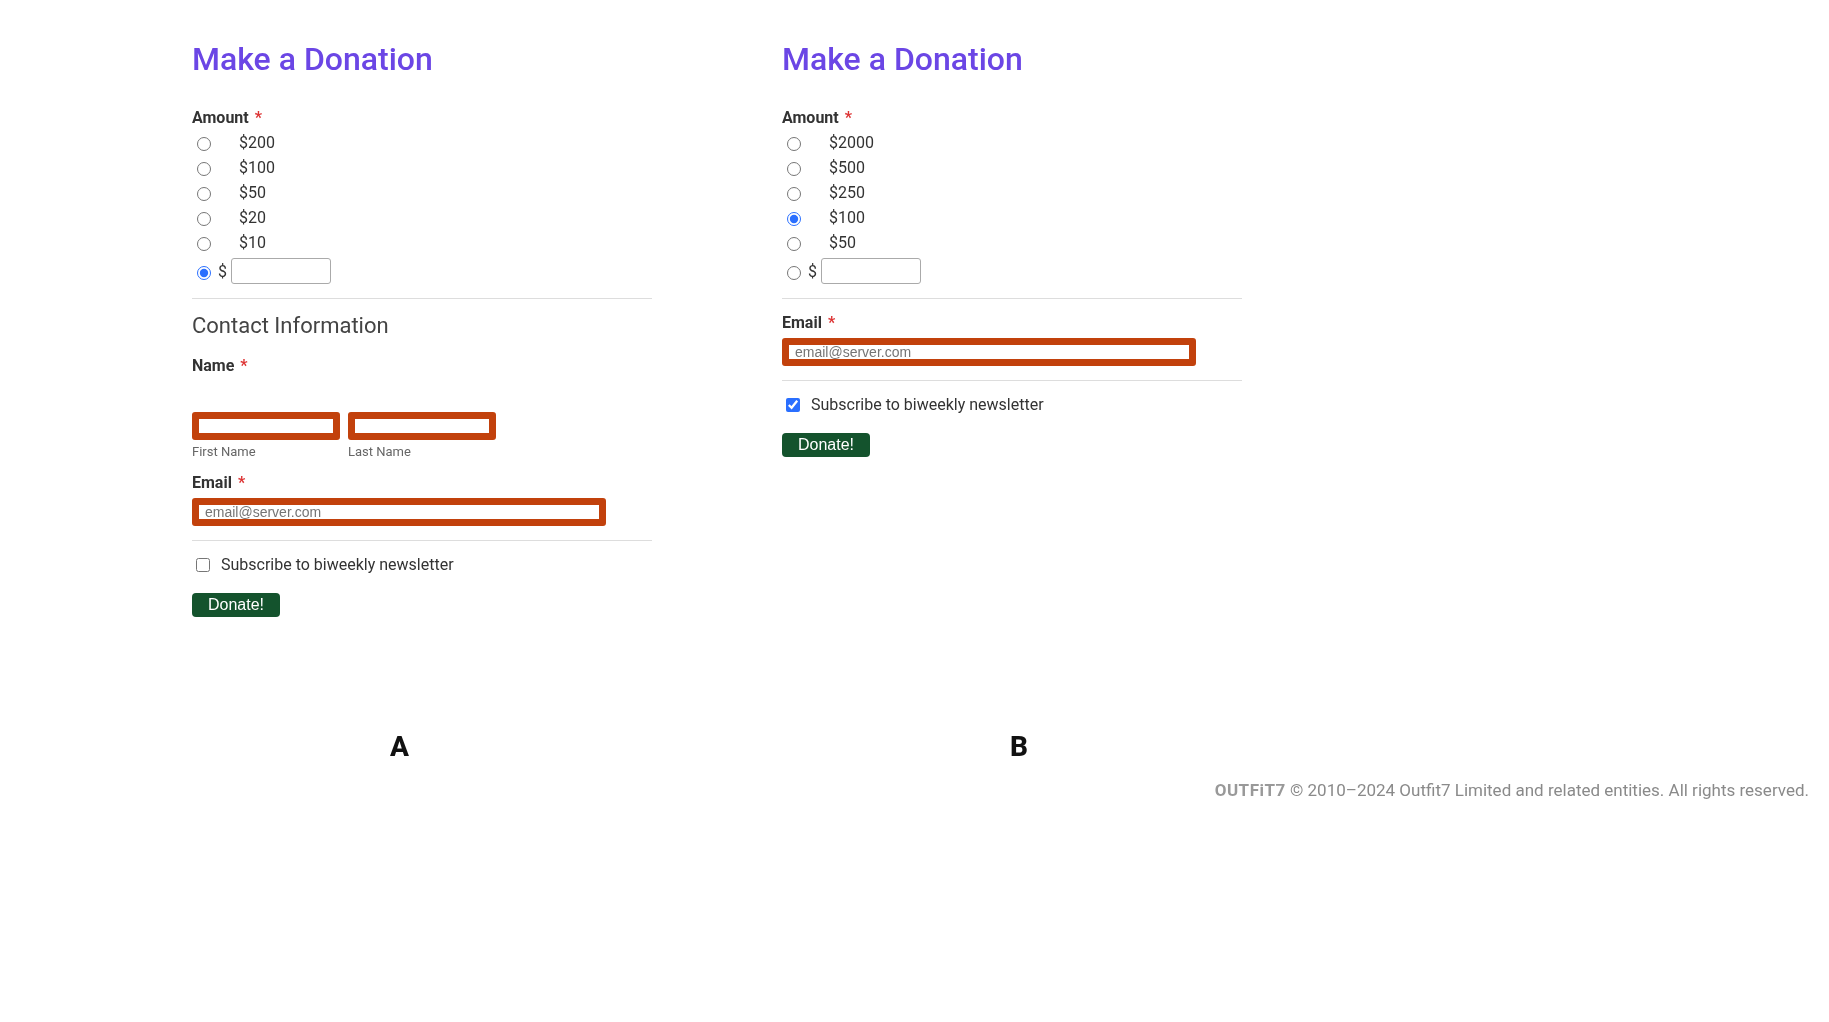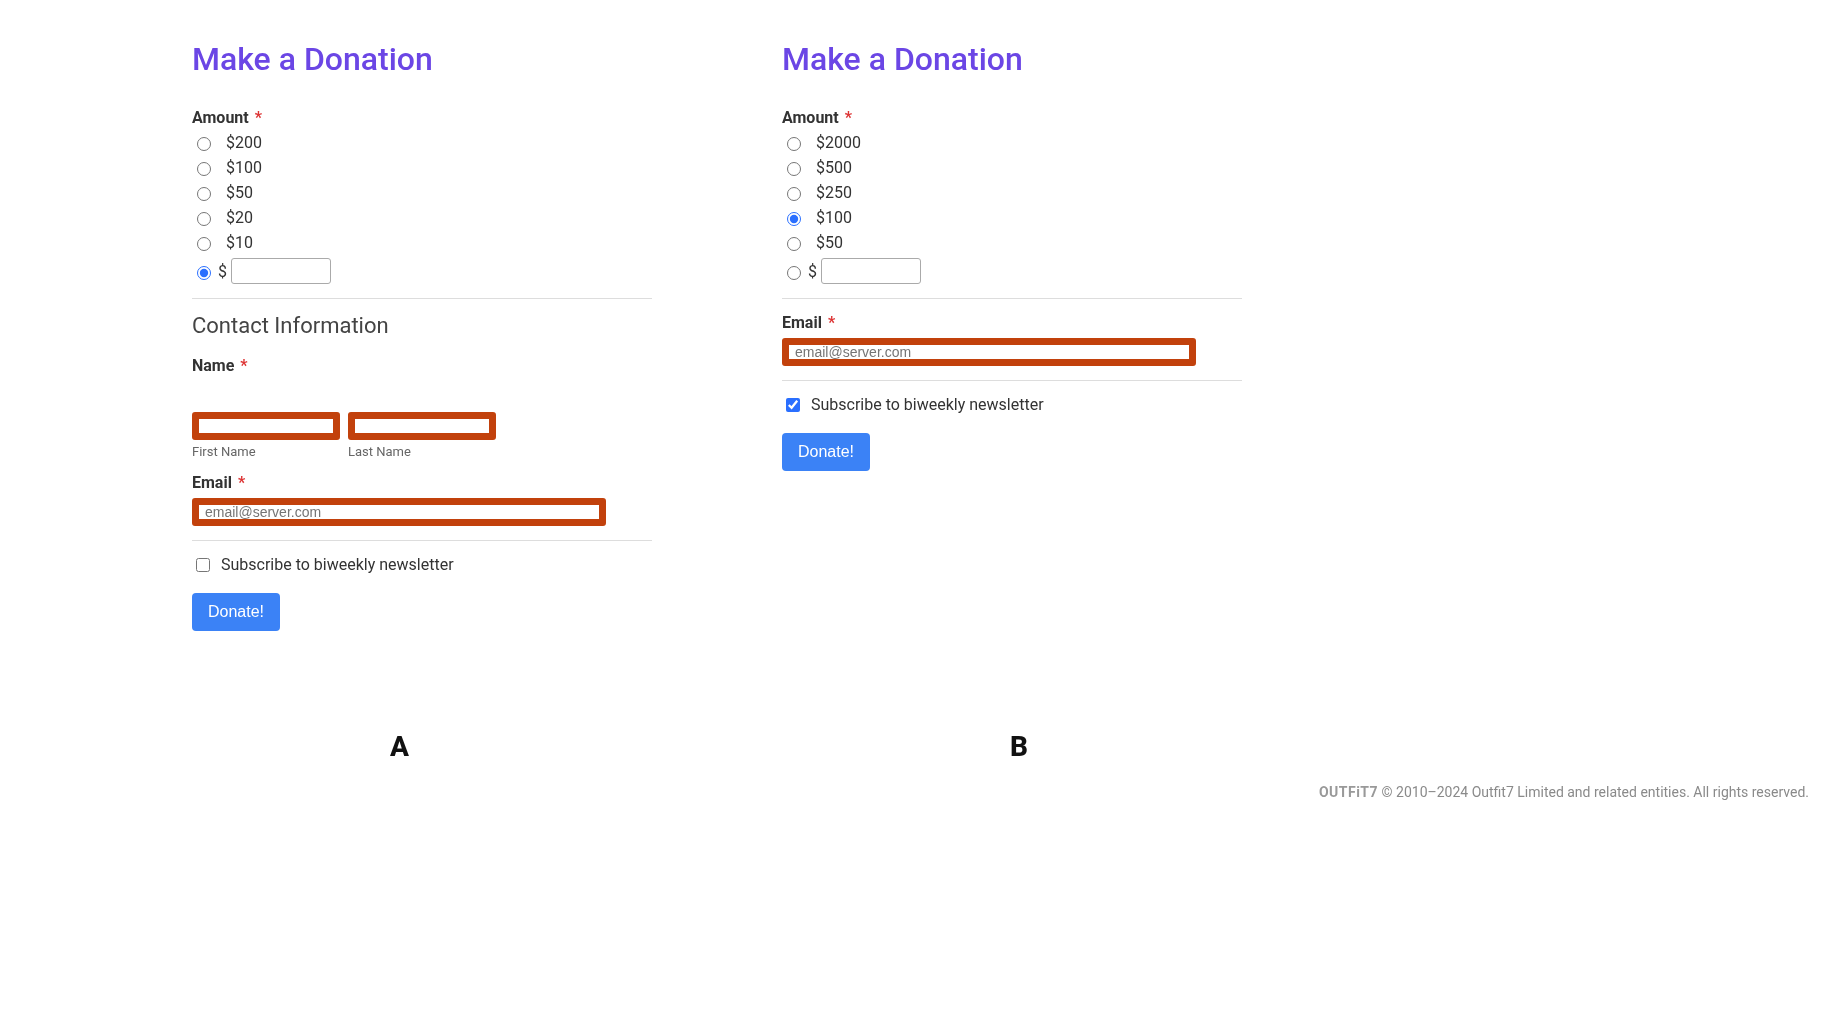--- a/index.html
+++ b/index.html
@@ -30,21 +30,21 @@
     font-weight: 700;
     color: #333;
     font-size: 16px;
     margin-bottom: 6px;
   }
   .req { color: #d33; margin-left: 2px; }
   .radio-list { margin-bottom: 10px; }
   .radio-item {
     display: flex;
     align-items: center;
-    gap: 12px;
+    gap: 25px;
     margin: 6px 0;
     font-size: 16px;
     color: #333;
   }
   .radio-item input[type=radio] {
     width: 14px; height: 14px;
     accent-color: #2a6fff;
   }
   .custom-amt-input {
     width: 100px;
@@ -89,42 +89,42 @@
     gap: 8px;
     font-size: 16px;
     color: #333;
     margin: 8px 0 18px 0;
   }
   .checkbox-row input[type=checkbox] {
     width: 14px; height: 14px;
     accent-color: #2a6fff;
   }
   .donate-btn {
-    background: #3b82f6;
+    background: #14532d;
     color: #fff;
     border: none;
     border-radius: 4px;
-    padding: 10px 16px;
+    padding: 3px 16px;
     font-size: 16px;
     cursor: pointer;
   }
   .panel-label {
     font-size: 28px;
     font-weight: 800;
     color: #111;
     text-align: center;
     margin-top: 30px;
   }
   .panel-label.a { position: absolute; left: 390px; top: 700px; }
   .panel-label.b { position: absolute; left: 1010px; top: 700px; }
   .footer {
     position: absolute;
     right: 20px;
     bottom: 222px;
-    font-size: 14px;
+    font-size: 17px;
     color: #8a8a8a;
     text-align: center;
   }
   .footer .brand {
     font-weight: 700;
     letter-spacing: 0.5px;
     color: #999;
   }
 </style>
 </head>

